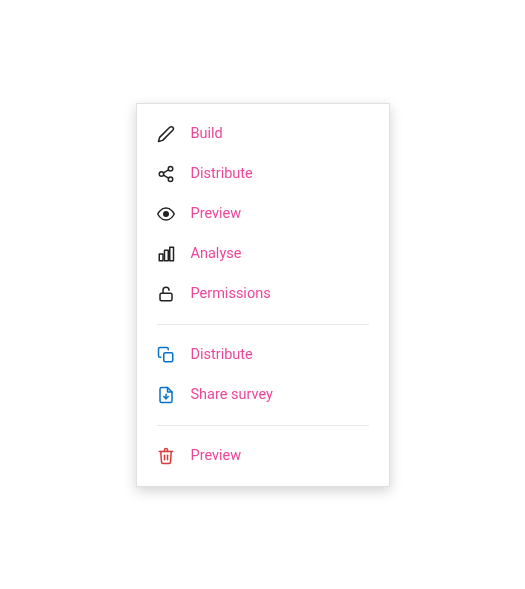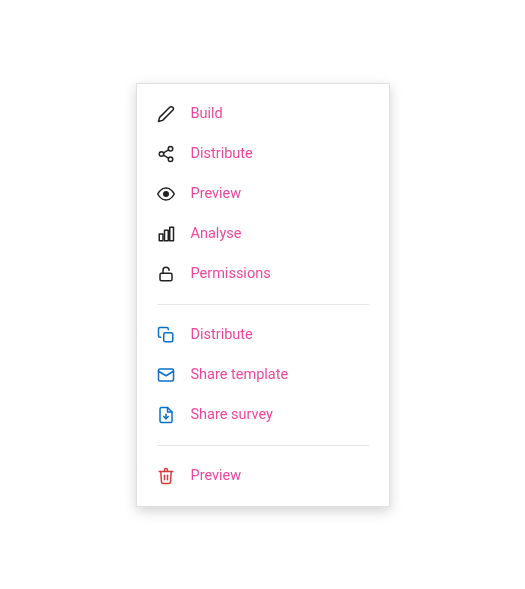--- a/index.html
+++ b/index.html
@@ -112,29 +112,20 @@
   <div class="menu-item">
     <span class="icon icon-blue">
       <svg viewBox="0 0 24 24" fill="none" stroke="currentColor" stroke-width="2" stroke-linecap="round" stroke-linejoin="round">
         <rect x="9" y="9" width="12" height="12" rx="2"></rect>
         <path d="M5 15H4a2 2 0 0 1-2-2V4a2 2 0 0 1 2-2h9a2 2 0 0 1 2 2v1"></path>
       </svg>
     </span>
     <span>Distribute</span>
   </div>
 
-  <div class="menu-item">
-    <span class="icon icon-blue">
-      <svg viewBox="0 0 24 24" fill="none" stroke="currentColor" stroke-width="2" stroke-linecap="round" stroke-linejoin="round">
-        <rect x="2" y="4" width="20" height="16" rx="2"></rect>
-        <polyline points="2,7 12,13 22,7"></polyline>
-      </svg>
-    </span>
-    <span>Share template</span>
-  </div>
 
   <div class="menu-item">
     <span class="icon icon-blue">
       <svg viewBox="0 0 24 24" fill="none" stroke="currentColor" stroke-width="2" stroke-linecap="round" stroke-linejoin="round">
         <path d="M14 2H6a2 2 0 0 0-2 2v16a2 2 0 0 0 2 2h12a2 2 0 0 0 2-2V8z"></path>
         <polyline points="14,2 14,8 20,8"></polyline>
         <line x1="12" y1="11" x2="12" y2="17"></line>
         <polyline points="9,14 12,17 15,14"></polyline>
       </svg>
     </span>

